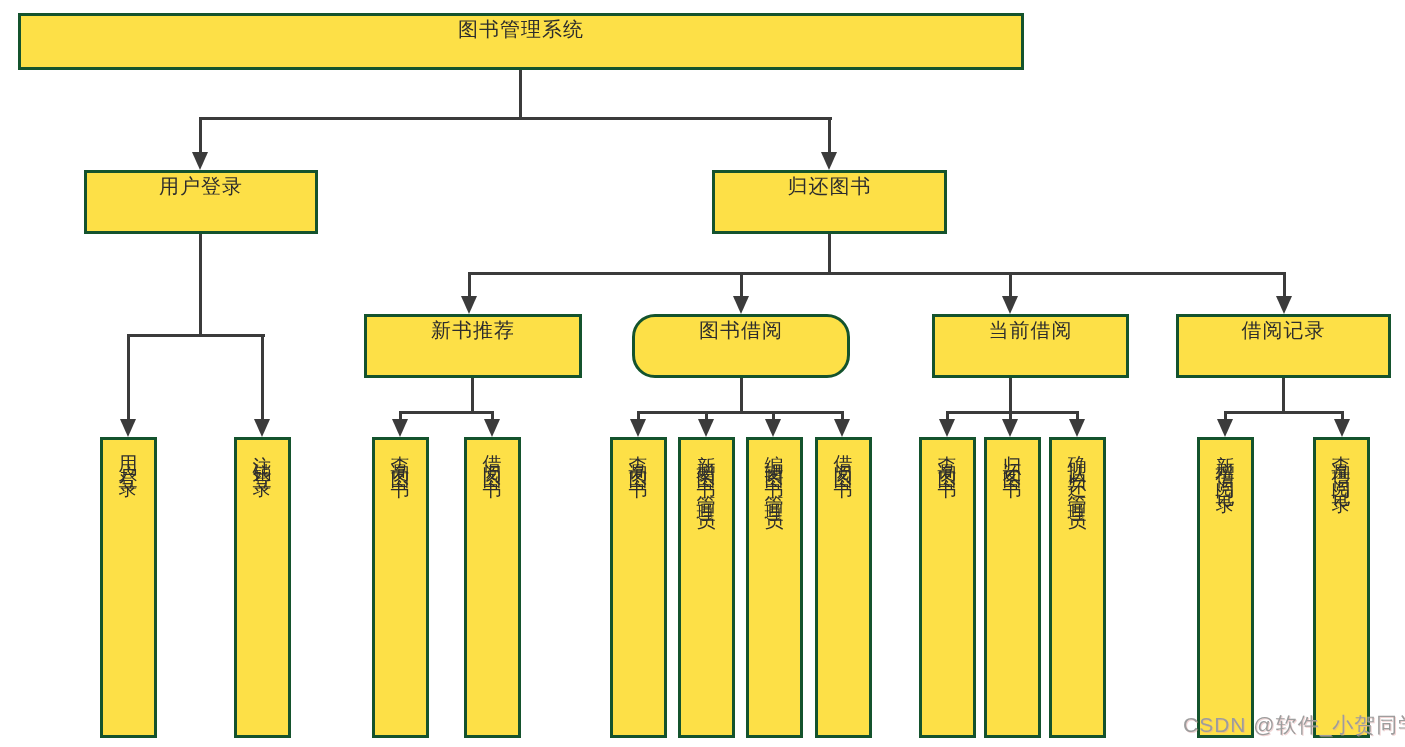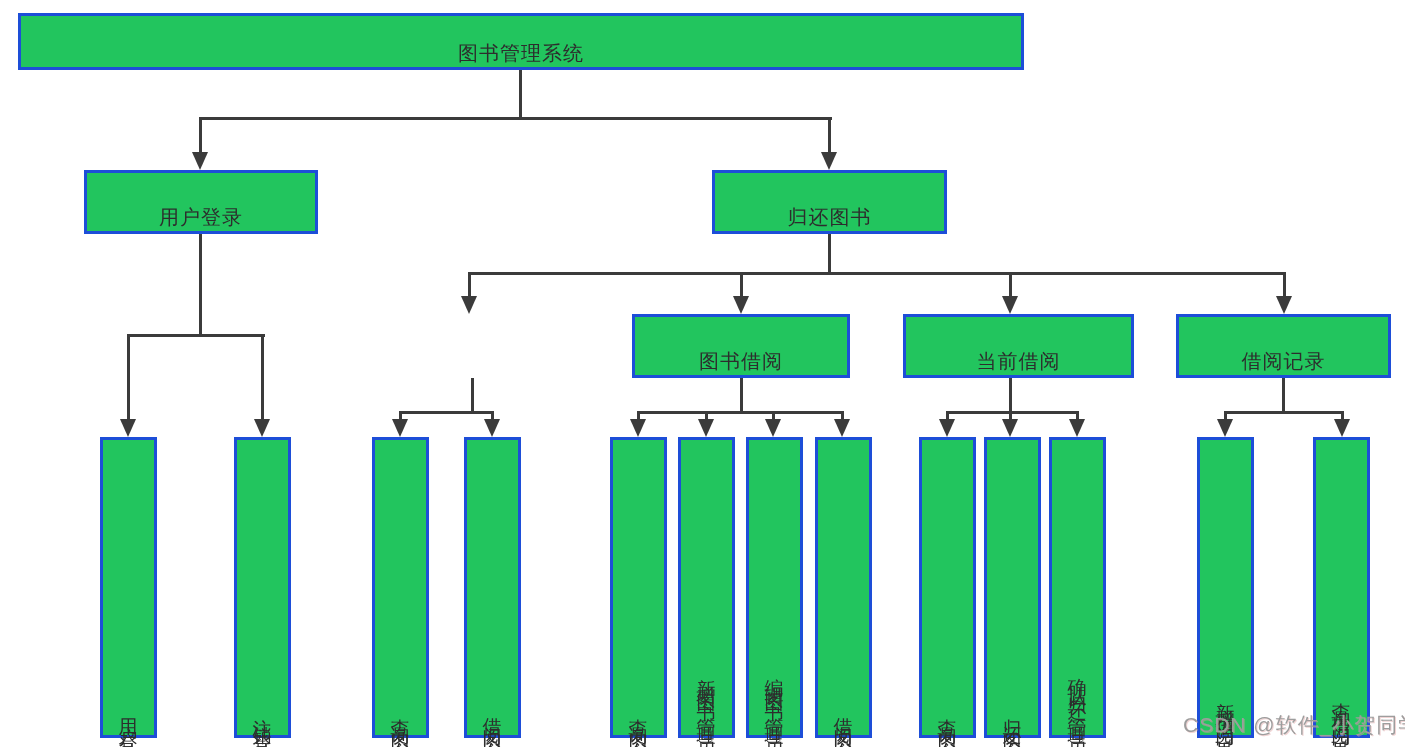--- a/index.html
+++ b/index.html
@@ -11,24 +11,24 @@
   #canvas {
     position: relative;
     width: 1405px;
     height: 747px;
     background: #ffffff;
     overflow: hidden;
   }
   .box {
     position: absolute;
     box-sizing: border-box;
-    border: 3px solid #1d4ed8;
-    background: #22c55e;
+    border: 3px solid #14532d;
+    background: #fde047;
     display: flex;
-    align-items: flex-end;
+    align-items: flex-start;
     justify-content: center;
     color: #2d2d2d;
     z-index: 2;
   }
   .hbox {
     font-size: 20px;
     letter-spacing: 1px;
   }
   .leaf {
     top: 437px;
@@ -104,24 +104,27 @@
   <div class="ln" style="left:468px; top:272px; width:818px; height:3px;"></div>
   <div class="ln" style="left:468px; top:274px; width:3px; height:24px;"></div>
   <div class="arrow" style="left:461px; top:296px;"></div>
   <div class="ln" style="left:740px; top:274px; width:3px; height:24px;"></div>
   <div class="arrow" style="left:733px; top:296px;"></div>
   <div class="ln" style="left:1009px; top:274px; width:3px; height:24px;"></div>
   <div class="arrow" style="left:1002px; top:296px;"></div>
   <div class="ln" style="left:1283px; top:274px; width:3px; height:24px;"></div>
   <div class="arrow" style="left:1276px; top:296px;"></div>
 
-  <div class="box hbox" style="left:632px; top:314px; width:218px; height:64px;">
+  <div class="box hbox" style="left:364px; top:314px; width:218px; height:64px;">
+    <span>新书推荐</span>
+  </div>
+  <div class="box hbox" style="left:632px; top:314px; width:218px; height:64px;border-radius:23px;">
     <span>图书借阅</span>
   </div>
-  <div class="box hbox" style="left:903px; top:314px; width:231px; height:64px;">
+  <div class="box hbox" style="left:932px; top:314px; width:197px; height:64px;">
     <span>当前借阅</span>
   </div>
   <div class="box hbox" style="left:1176px; top:314px; width:215px; height:64px;">
     <span>借阅记录</span>
   </div>
 
   <div class="ln" style="left:471px; top:378px; width:3px; height:36px;"></div>
   <div class="ln" style="left:399px; top:411px; width:95px; height:3px;"></div>
   <div class="ln" style="left:399px; top:413px; width:3px; height:8px;"></div>
   <div class="arrow" style="left:392px; top:419px;"></div>

